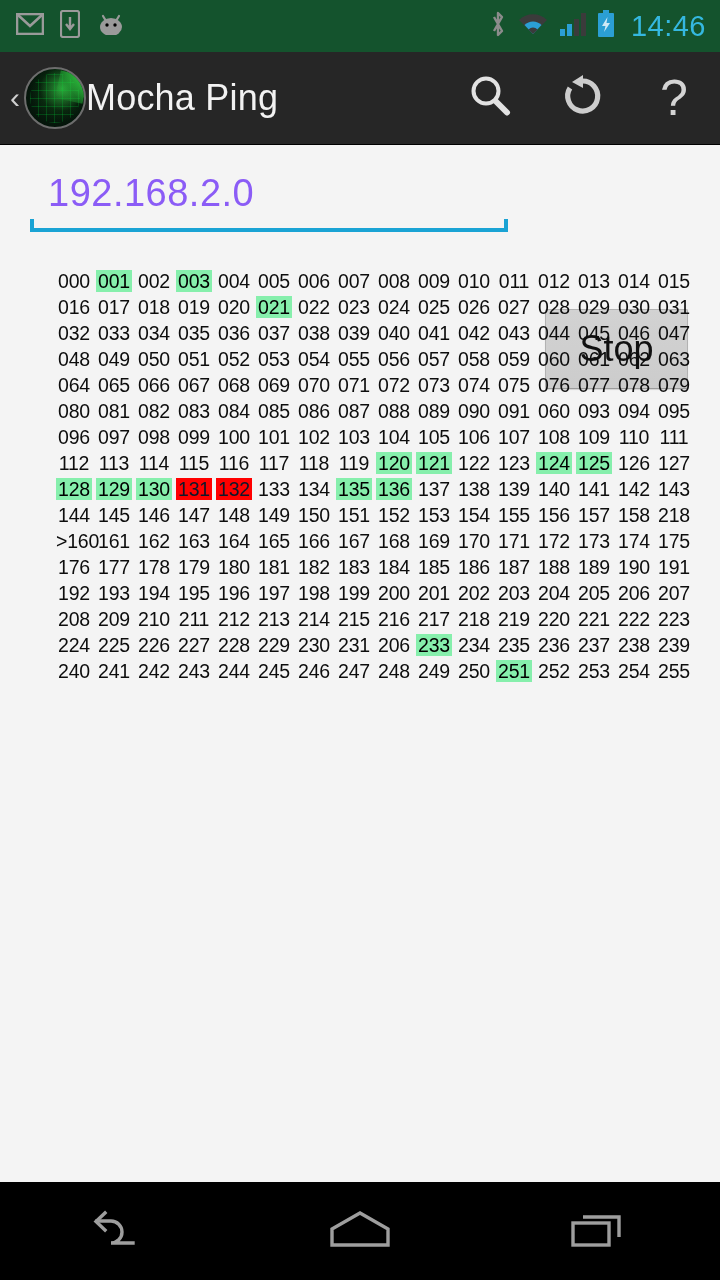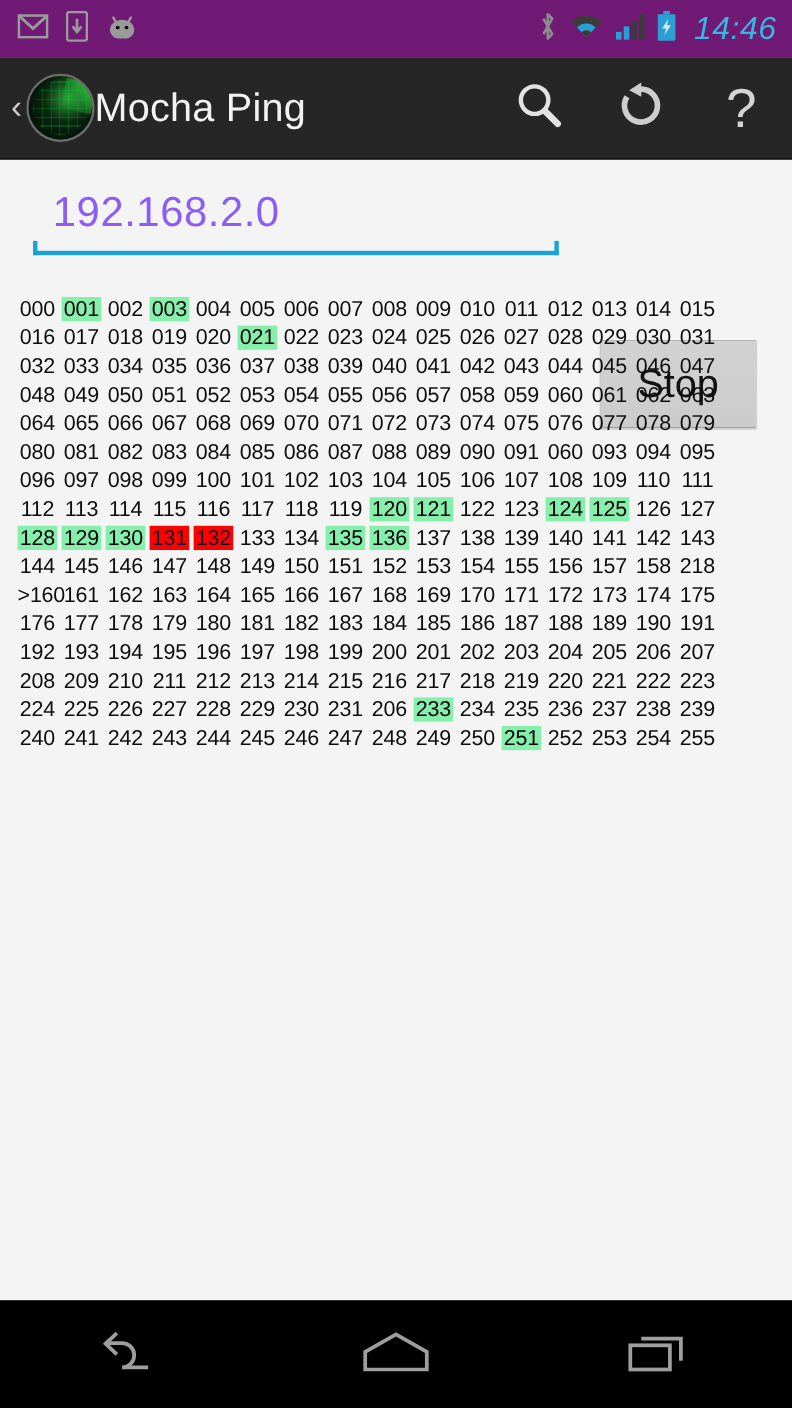--- a/index.html
+++ b/index.html
@@ -8,22 +8,22 @@
     background:#f4f4f4;
     font-family:"Liberation Sans", sans-serif;
     overflow:hidden;
   }
   #app { position:relative; width:720px; height:1280px; }
 
   
   .statusbar {
     position:absolute; top:0; left:0;
     width:720px; height:52px;
-    background:#701a75;
-    display:flex; align-items:center;font-style:italic;
+    background:#14532d;
+    display:flex; align-items:center;
   }
   .sb-left { display:flex; align-items:center; gap:16px; padding-left:16px; flex:1; }
   .sb-right { display:flex; align-items:center; gap:10px; padding-right:14px; }
   .sb-clock {
     color:#35b8e0; font-size:29px; letter-spacing:0.5px;
     font-family:"Liberation Sans", sans-serif; padding-left:6px;
   }
 
   
   .actionbar {
@@ -92,21 +92,21 @@
     width:143px; height:80px;
     background:linear-gradient(180deg,#d2d2d2 0%,#cccccc 100%);
     border:1px solid #b2b2b2; border-bottom-color:#9a9a9a;
     border-radius:2px;
     display:flex; align-items:center; justify-content:center;
     font-size:36px; color:#111; box-shadow:0 1px 1px rgba(0,0,0,0.14);
   }
 
   
   .grid {
-    position:absolute; left:0; top:268px; width:720px;
+    position:absolute; left:0; top:268px; width:720px;padding-left:40px;
   }
   .grid-row {
     height:26px; display:flex; align-items:center;
     padding-left:14px;
   }
   .cell {
     width:40px; height:22px;
     font-size:19.5px; color:#0d0d0d;
     display:flex; align-items:center; justify-content:center;
     font-family:"Liberation Sans", sans-serif;

